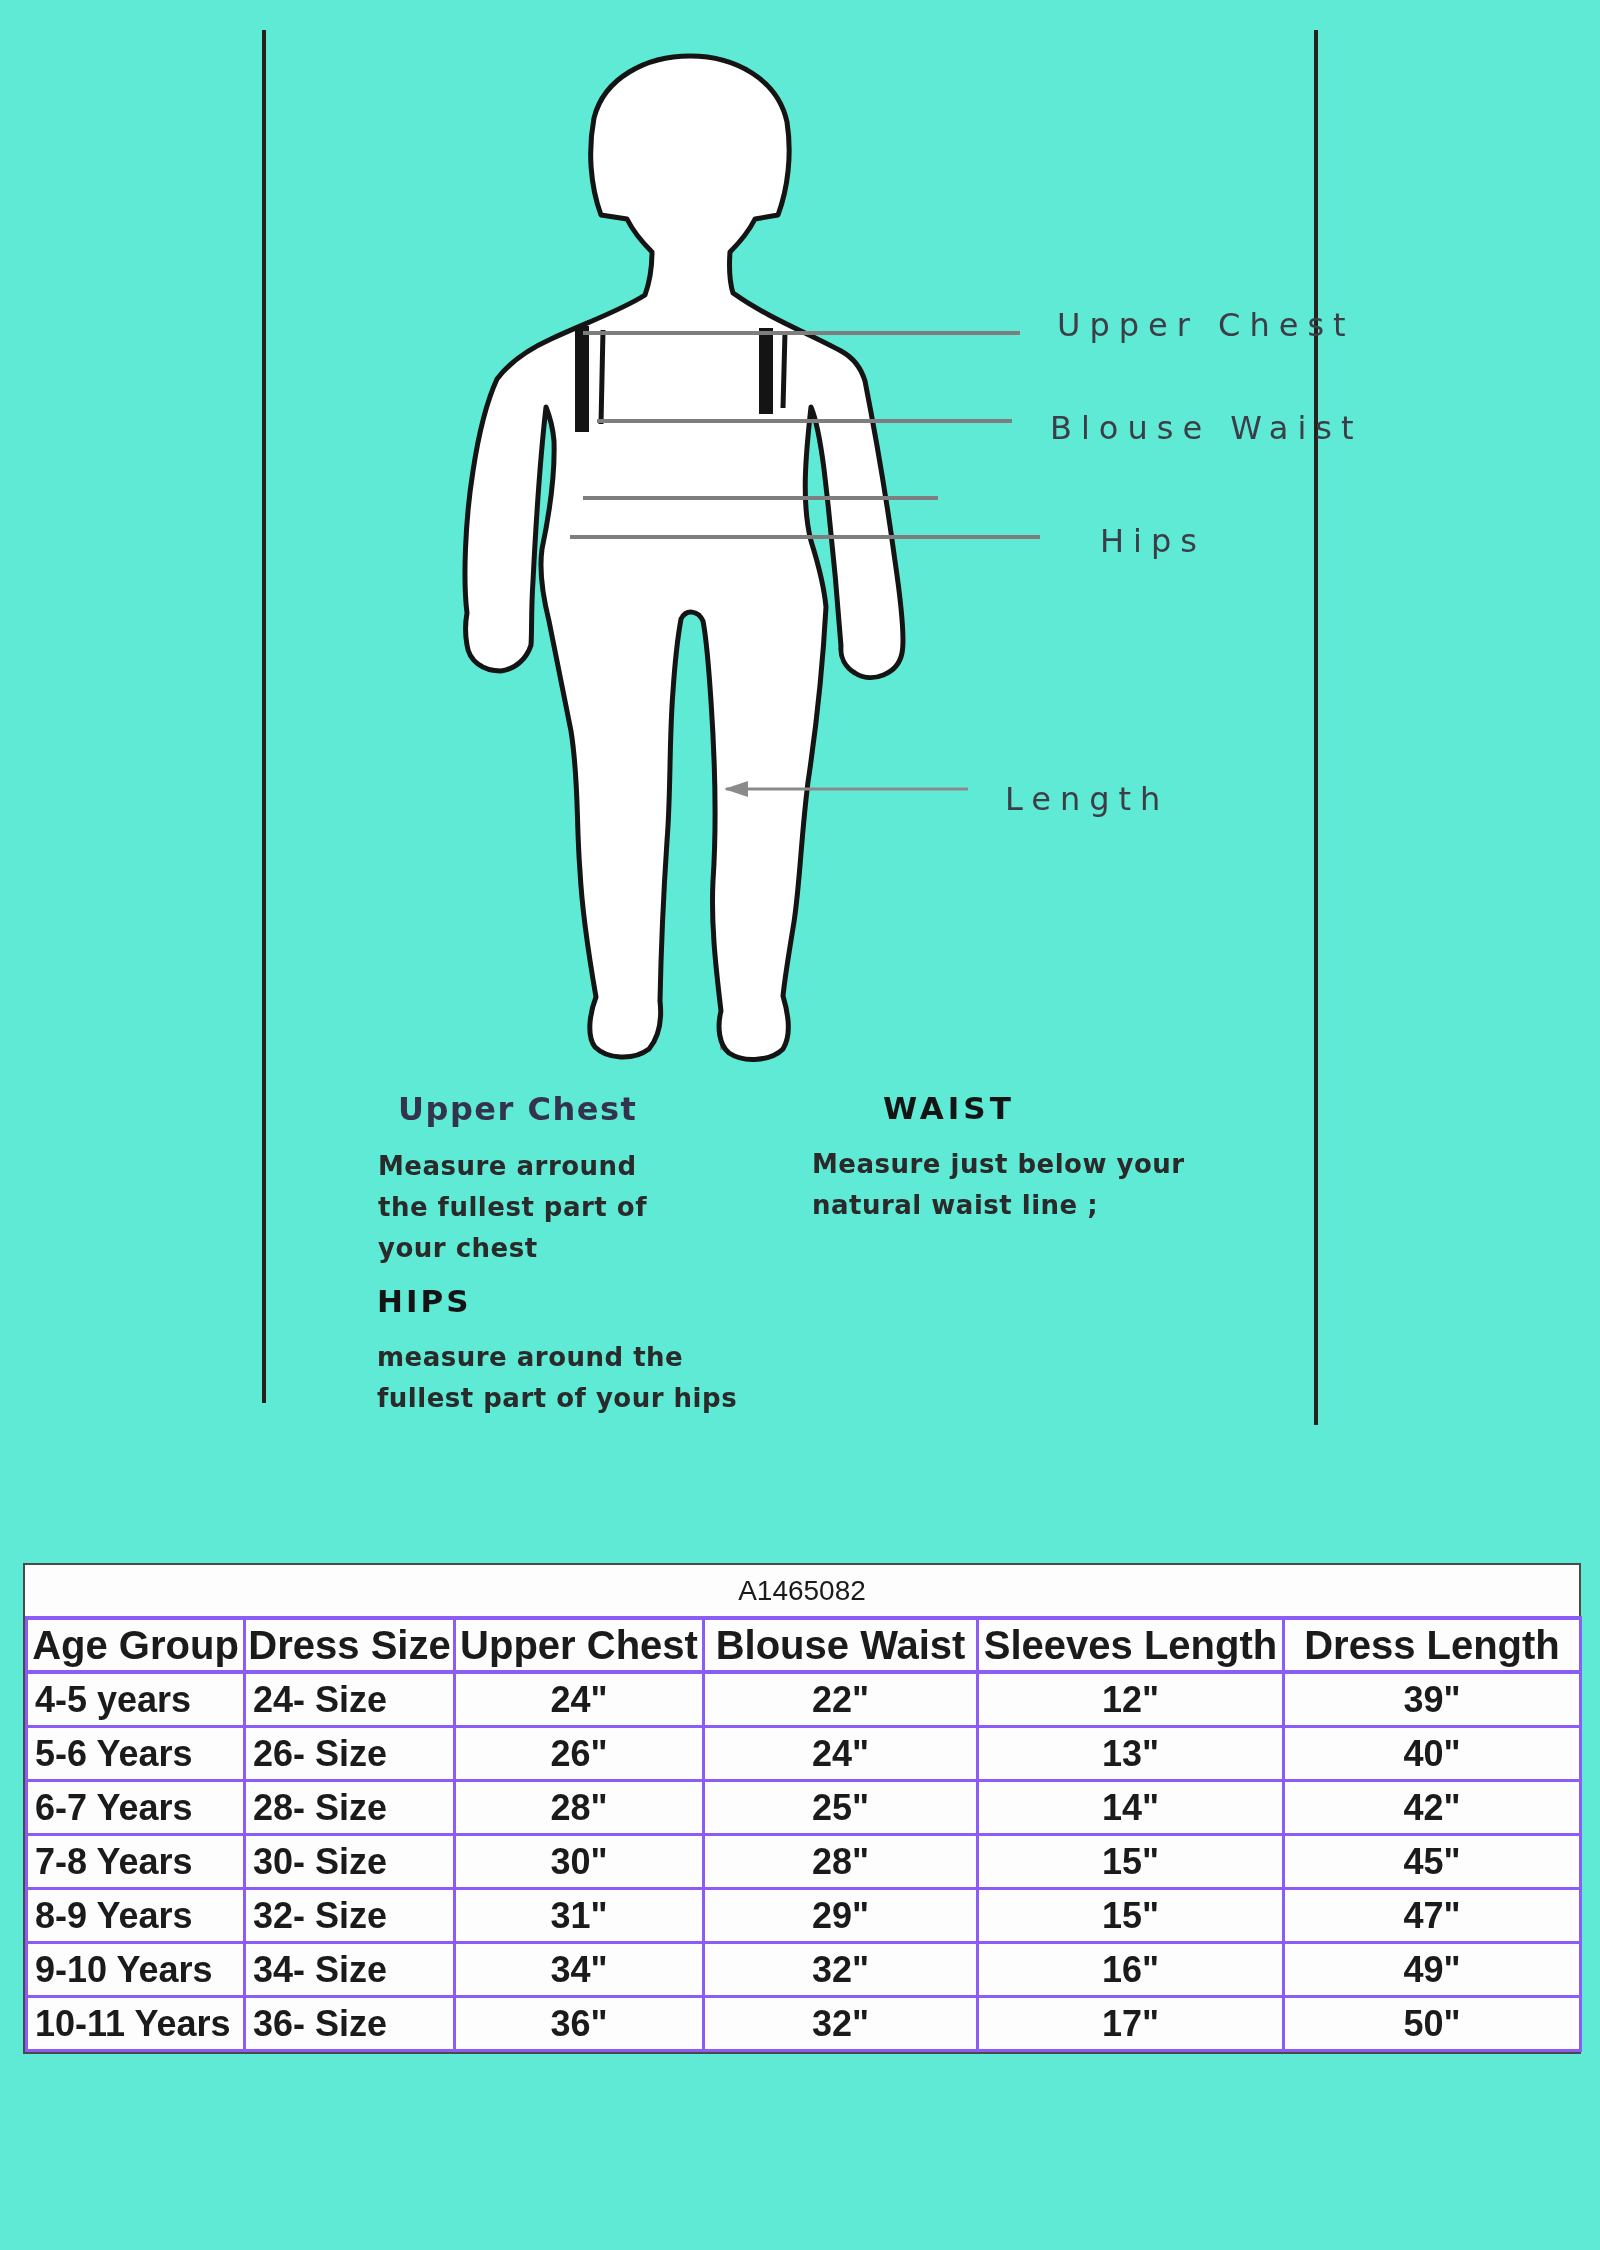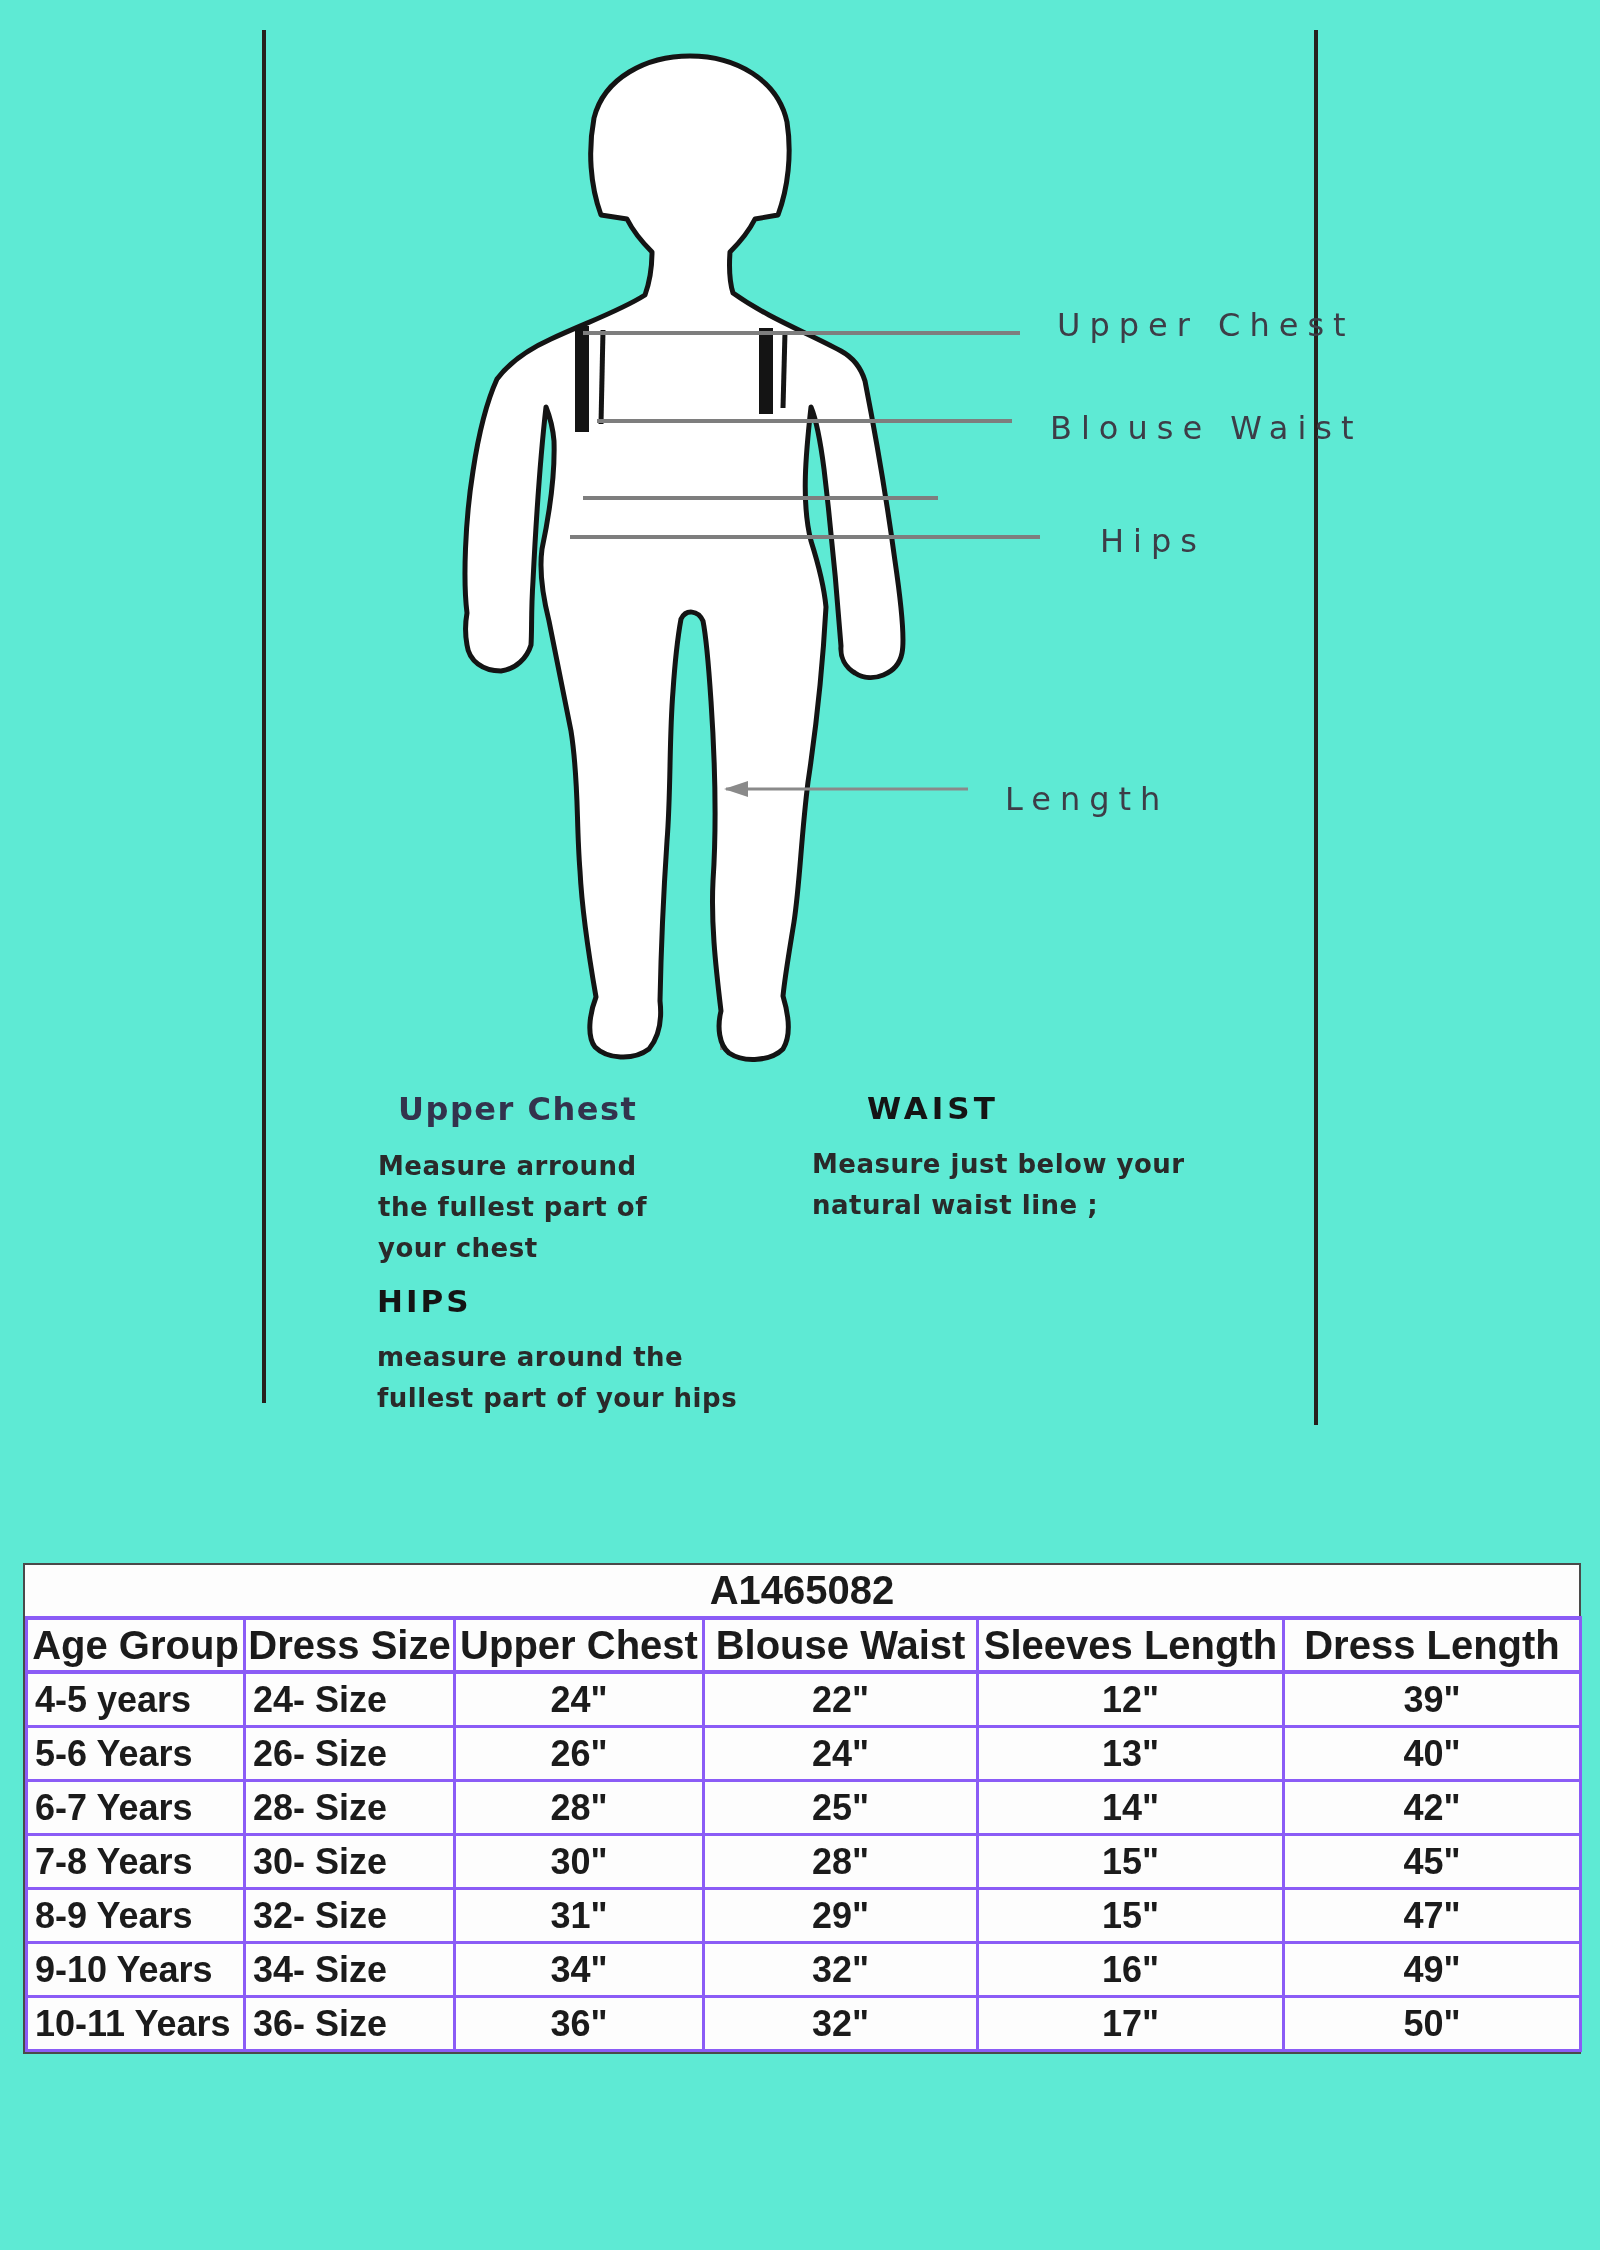--- a/index.html
+++ b/index.html
@@ -22,34 +22,34 @@
   .guide-sec{position:absolute;white-space:nowrap;}
   .sec-upper-chest{left:378px;top:1090px;}
   .sec-waist{left:812px;top:1090px;}
   .sec-hips{left:377px;top:1283px;}
   .sec-top-length{left:809px;top:1283px;}
   .guide-head{
     font-weight:bold;font-size:31px;letter-spacing:3px;color:#141414;
     margin:0 0 18px 0;
   }
   .guide-head.titlecase{color:#33334d;letter-spacing:1.5px;font-size:32px;margin-left:20px;}
-  .sec-waist .guide-head{margin-left:55px;letter-spacing:4px;}
+  .sec-waist .guide-head{margin-left:71px;letter-spacing:4px;}
   .guide-line{
     font-size:26px;font-weight:bold;color:#2a2a2a;letter-spacing:0.5px;
     line-height:41px;
   }
   
   .size-table{
     position:absolute;left:23px;top:1563px;width:1554px;
     border:2px solid #4a4a4a;background:#fdfdfd;
     font-family:"Liberation Sans",sans-serif;
   }
   .table-title{
     height:51px;line-height:51px;text-align:center;
-    font-size:40px;font-weight:bold;color:#1b1b1b;
+    font-size:28px;font-weight:normal;color:#1b1b1b;
   }
   table.sizes{border-collapse:collapse;table-layout:fixed;width:1550px;}
   table.sizes th,table.sizes td{
     border:3px solid #8b5cf6;color:#1b1b1b;overflow:hidden;white-space:nowrap;
   }
   table.sizes th{
     border-top-width:4px;border-bottom-width:4px;
     height:50px;font-size:40px;font-weight:bold;text-align:center;padding:0 2px;
   }
   table.sizes td{

